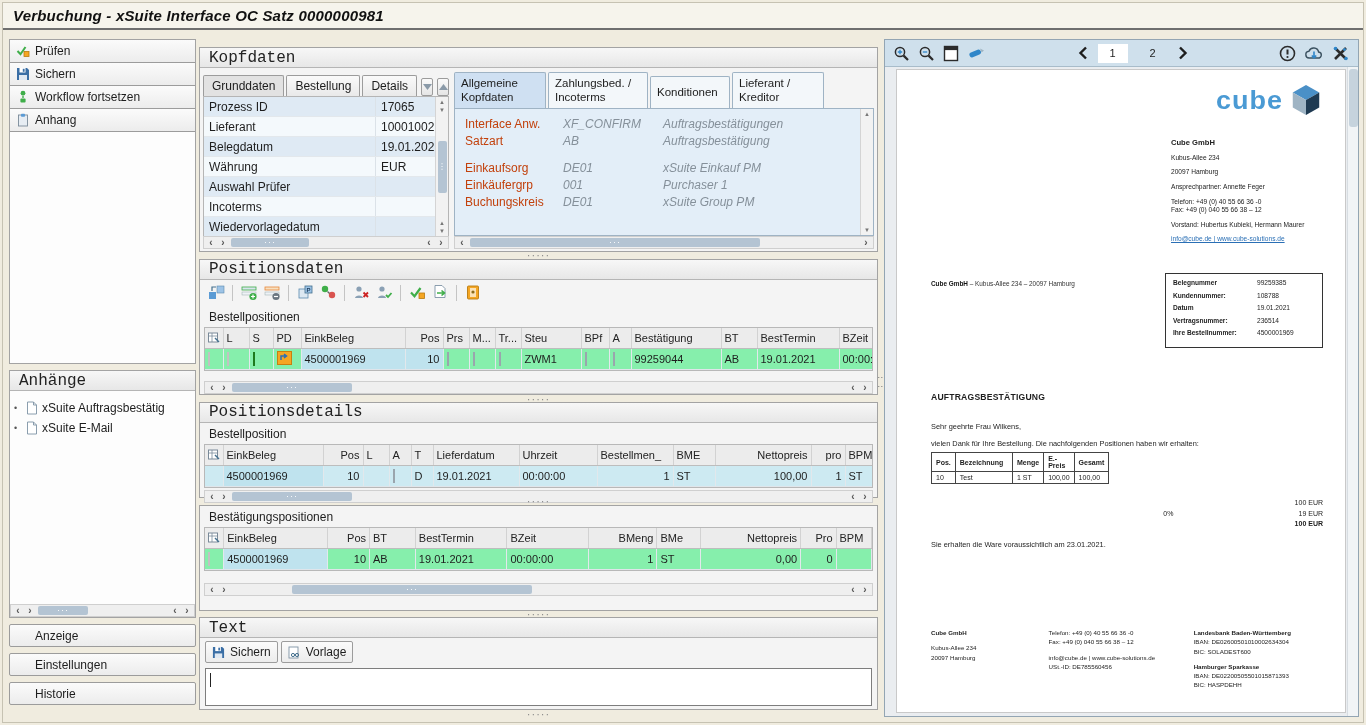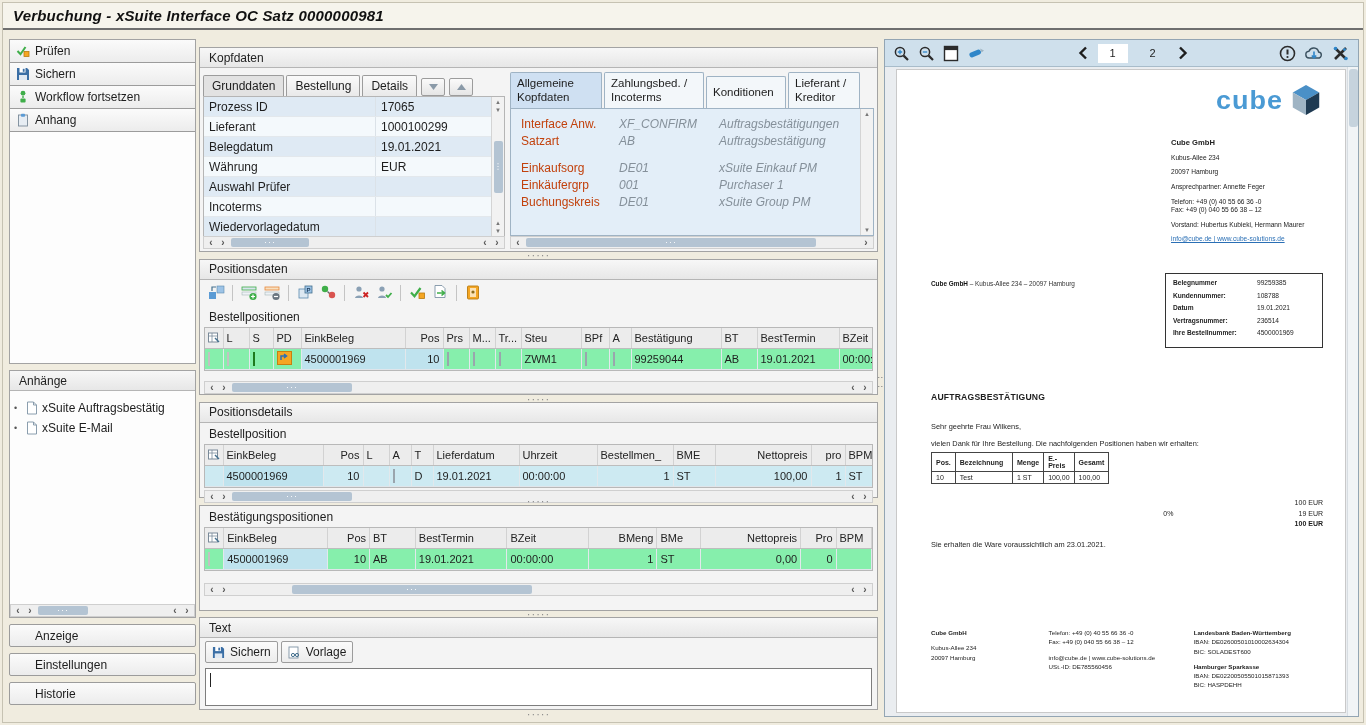--- a/index.html
+++ b/index.html
@@ -5,21 +5,21 @@
   * { box-sizing: border-box; margin: 0; padding: 0; cursor: default; }
   html,body { width:1366px; height:725px; overflow:hidden; }
   body { background:#f0ecdf; font-family:"Liberation Sans",sans-serif; color:#1d1d1d; }
   .app { position:absolute; inset:2px; border:1px solid #c6c2b2; background:#f0ecdf; }
 
   
   .titlebar { height:27px; background:#f6f4ec; border-bottom:2px solid #6f6f6f; display:flex; align-items:center; padding-left:10px; }
   .titlebar span { font-size:15px; font-weight:bold; font-style:italic; color:#111; letter-spacing:.2px; }
 
   .main { position:absolute; top:33px; left:0; right:0; bottom:5px; }
-  .sec-header { height:20px; background:linear-gradient(#f7f7f7,#e7e7e7); border-bottom:1px solid #b5b5b5; display:flex; align-items:center; padding-left:9px; font-size:12px; color:#222; }
+  .sec-header { height:20px; background:linear-gradient(#f7f7f7,#e7e7e7); border-bottom:1px solid #b5b5b5; display:flex; align-items:center; padding-left:9px; font-size:16px; color:#222;font-family:Liberation Mono, monospace; }
   .sap-btn { display:flex; align-items:center; gap:5px; background:linear-gradient(#fbfbfb,#ececec); border:1px solid #9c9c9c; border-radius:2px; height:23px; padding:0 6px; font-size:12px; color:#1d1d1d; width:100%; text-align:left; font-family:inherit; }
   .icon { display:inline-flex; align-items:center; justify-content:center; flex:none; }
 
   
   .hscroll { display:flex; align-items:center; height:13px; background:#efefef; border:1px solid #cfcfcf; padding:0 1px; }
   .sarr { width:12px; font-size:10px; color:#555; text-align:center; line-height:11px; flex:none; font-weight:bold; }
   .sthumb { height:9px; background:#b4c4d3; border-radius:2px; margin:0 2px; flex:none; position:relative; }
   .sthumb::after { content:"···"; position:absolute; inset:0; color:#ffffff; font-size:9px; line-height:8px; text-align:center; letter-spacing:1px; }
   .strack { flex:1; }
   .vscroll { width:13px; background:#f2f2f2; border-left:1px solid #d4d4d4; display:flex; flex-direction:column; align-items:center; padding:1px 0; }
@@ -41,21 +41,21 @@
   .bullet { color:#555; font-size:9px; width:7px; }
   .left-btn { margin-top:6px; flex:none; }
   .left-btn .sap-btn { padding-left:25px; }
 
   
   .col-mid { position:absolute; left:196px; top:11px; width:679px; bottom:0; display:flex; flex-direction:column; }
   .sec { border:1px solid #a3a3a3; background:#f4f4f4; }
 
   
   .kopf-body { display:flex; padding:4px 3px 2px 3px; gap:5px; height:183px; }
-  .kopf-left { width:302px; display:flex; flex-direction:column; }
+  .kopf-left { width:246px; display:flex; flex-direction:column; }
   .tabrow { display:flex; align-items:flex-end; gap:2px; height:24px; }
   .tab { border:1px solid #9c9c9c; border-bottom:none; background:linear-gradient(#fafafa,#e9e9e9); font-size:12px; padding:3px 8px 3px 8px; border-radius:2px 2px 0 0; }
   .tab.active { background:#e2e2e2; font-weight:normal; }
   .arrbtn { width:24px; height:18px; border:1px solid #9c9c9c; background:linear-gradient(#fafafa,#e5e5e5); border-radius:2px; display:flex; align-items:center; justify-content:center; margin-left:2px; }
   .kopf-gridwrap { flex:1; display:flex; border:1px solid #b5b5b5; border-bottom:none; overflow:hidden; background:#fff; }
   .kopf-grid { flex:1; overflow:hidden; }
   .krow { display:flex; height:20px; font-size:12px; border-bottom:1px solid #e3e8ec; }
   .krow .kl { width:172px; padding:3px 5px; border-right:1px solid #dbe2e8; white-space:nowrap; overflow:hidden; }
   .krow .kv { flex:1; padding:3px 5px; white-space:nowrap; overflow:hidden; }
   .krow:nth-child(odd) { background:#dfeaf4; }
@@ -324,21 +324,21 @@
               <span class="sarr">‹</span>
                 <span class="sarr">›</span>
             </div>
           </div>
 
           <div class="kopf-right">
             <div class="tabrow2">
               <span class="tab2 active" style="width:92px">Allgemeine Kopfdaten</span>
               <span class="tab2" style="width:100px">Zahlungsbed. / Incoterms</span>
               <span class="tab2" style="width:80px">Konditionen</span>
-              <span class="tab2" style="width:72px">Lieferant / Kreditor</span>
+              <span class="tab2" style="width:92px">Lieferant / Kreditor</span>
             </div>
             <div class="kopf-detail">
               <div class="detail-rows">
                 <div class="drow">
                     <span class="dl">Interface Anw.</span>
                     <span class="dc">XF_CONFIRM</span>
                     <span class="dd">Auftragsbestätigungen</span>
                   </div>
                 <div class="drow">
                     <span class="dl">Satzart</span>

